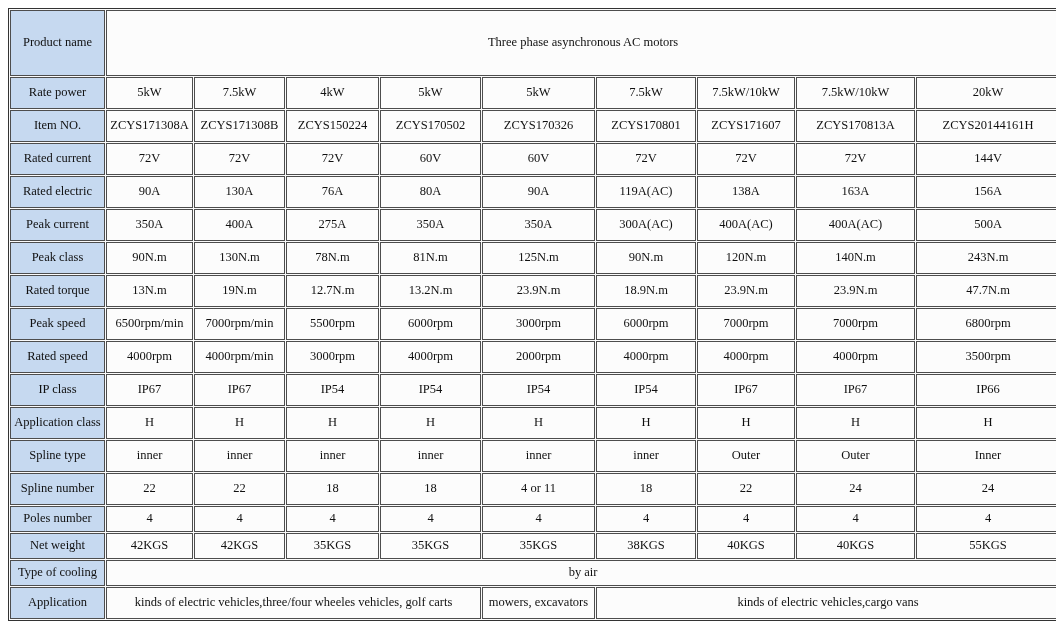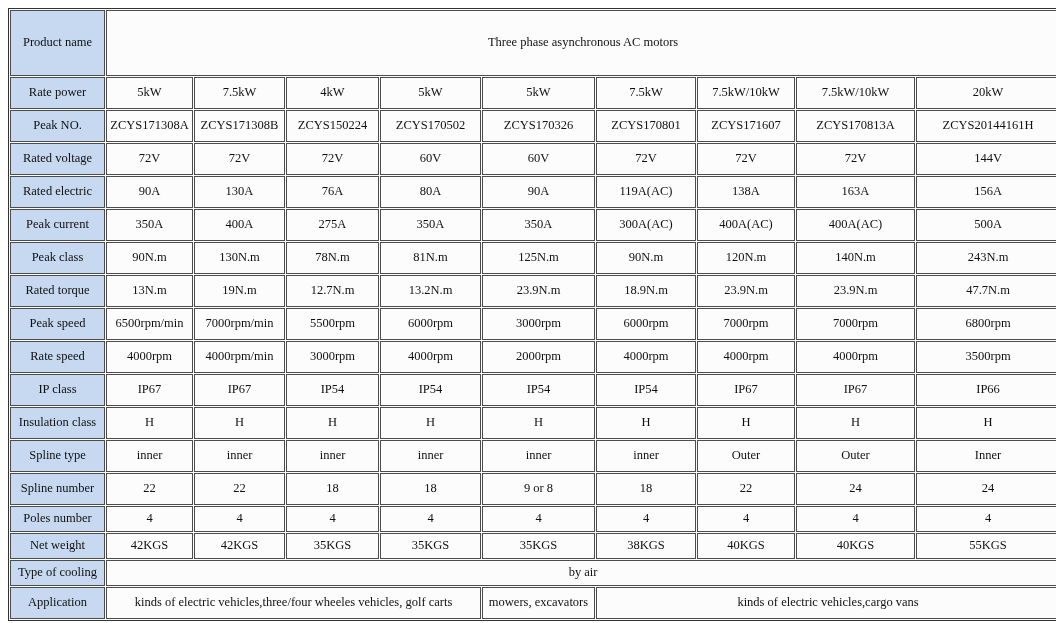--- a/index.html
+++ b/index.html
@@ -69,33 +69,33 @@
           <td>7.5kW</td>
           <td>4kW</td>
           <td>5kW</td>
           <td>5kW</td>
           <td>7.5kW</td>
           <td>7.5kW/10kW</td>
           <td>7.5kW/10kW</td>
           <td>20kW</td>
         </tr>
         <tr class="row-std">
-          <td class="label-cell">Peak NO.</td>
+          <td class="label-cell">Item NO.</td>
           <td>ZCYS171308A</td>
           <td>ZCYS171308B</td>
           <td>ZCYS150224</td>
           <td>ZCYS170502</td>
           <td>ZCYS170326</td>
           <td>ZCYS170801</td>
           <td>ZCYS171607</td>
           <td>ZCYS170813A</td>
           <td>ZCYS20144161H</td>
         </tr>
         <tr class="row-std">
-          <td class="label-cell">Rated voltage</td>
+          <td class="label-cell">Rated current</td>
           <td>72V</td>
           <td>72V</td>
           <td>72V</td>
           <td>60V</td>
           <td>60V</td>
           <td>72V</td>
           <td>72V</td>
           <td>72V</td>
           <td>144V</td>
         </tr>
@@ -153,21 +153,21 @@
           <td>7000rpm/min</td>
           <td>5500rpm</td>
           <td>6000rpm</td>
           <td>3000rpm</td>
           <td>6000rpm</td>
           <td>7000rpm</td>
           <td>7000rpm</td>
           <td>6800rpm</td>
         </tr>
         <tr class="row-std">
-          <td class="label-cell">Rate speed</td>
+          <td class="label-cell">Rated speed</td>
           <td>4000rpm</td>
           <td>4000rpm/min</td>
           <td>3000rpm</td>
           <td>4000rpm</td>
           <td>2000rpm</td>
           <td>4000rpm</td>
           <td>4000rpm</td>
           <td>4000rpm</td>
           <td>3500rpm</td>
         </tr>
@@ -177,21 +177,21 @@
           <td>IP67</td>
           <td>IP54</td>
           <td>IP54</td>
           <td>IP54</td>
           <td>IP54</td>
           <td>IP67</td>
           <td>IP67</td>
           <td>IP66</td>
         </tr>
         <tr class="row-std">
-          <td class="label-cell">Insulation class</td>
+          <td class="label-cell">Application class</td>
           <td>H</td>
           <td>H</td>
           <td>H</td>
           <td>H</td>
           <td>H</td>
           <td>H</td>
           <td>H</td>
           <td>H</td>
           <td>H</td>
         </tr>
@@ -206,21 +206,21 @@
           <td>Outer</td>
           <td>Outer</td>
           <td>Inner</td>
         </tr>
         <tr class="row-std">
           <td class="label-cell">Spline number</td>
           <td>22</td>
           <td>22</td>
           <td>18</td>
           <td>18</td>
-          <td>9 or 8</td>
+          <td>4 or 11</td>
           <td>18</td>
           <td>22</td>
           <td>24</td>
           <td>24</td>
         </tr>
         <tr class="row-short">
           <td class="label-cell">Poles number</td>
           <td>4</td>
           <td>4</td>
           <td>4</td>

